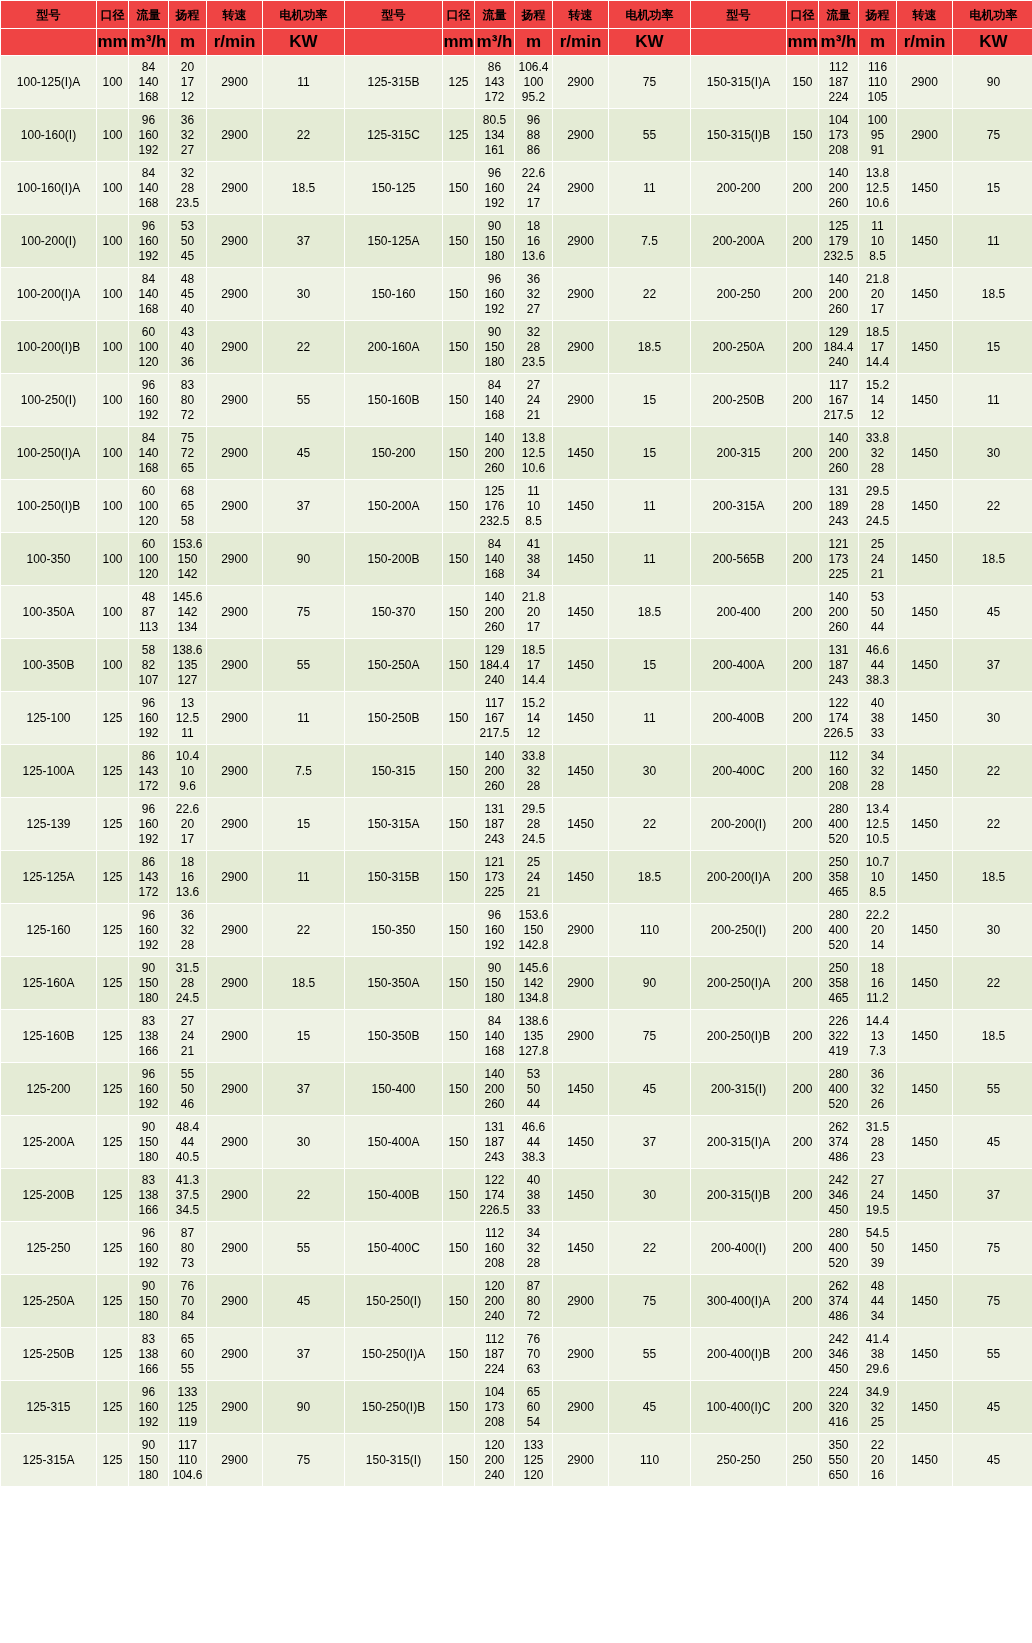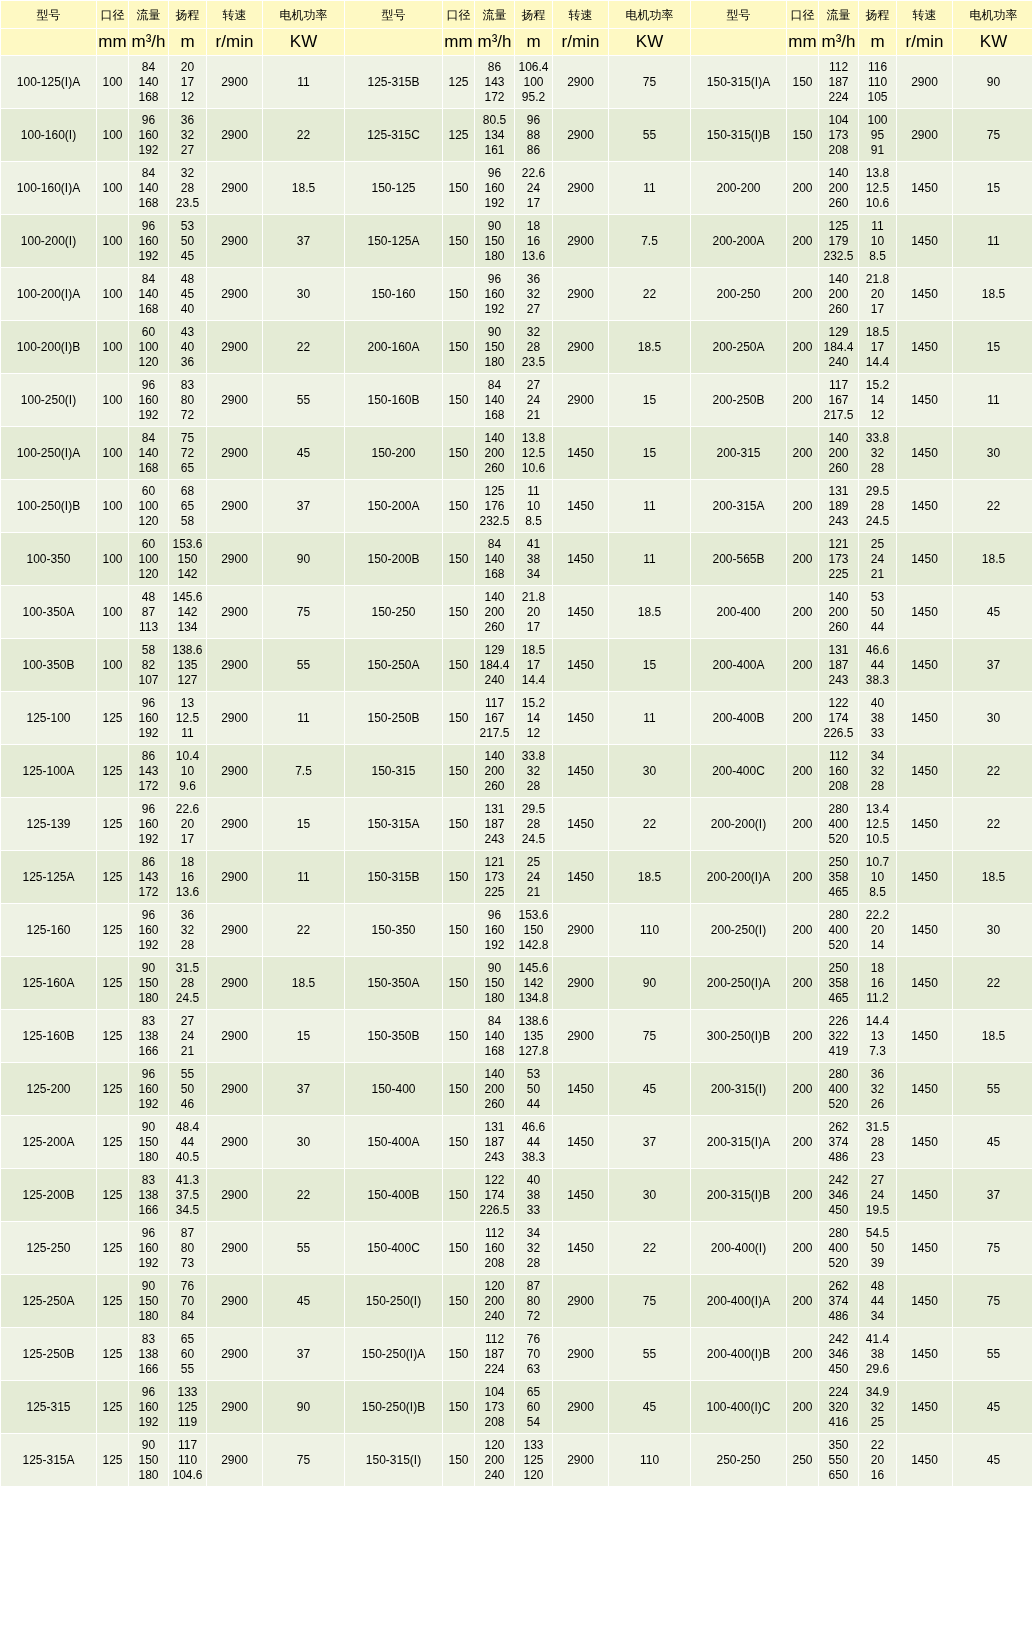--- a/index.html
+++ b/index.html
@@ -18,22 +18,22 @@
   }
   table.spec td, table.spec th {
     border: 1px solid #ffffff;
     text-align: center;
     vertical-align: middle;
     font-size: 12px;
     color: #000000;
     padding: 0;
   }
   thead th {
-    background: #fef9c3;
-    font-weight: normal;
+    background: #ef4444;
+    font-weight: bold;
     font-size: 12.5px;
     height: 27px;
     line-height: 14px;
   }
   thead th.unit {
     height: 26px;
     font-size: 17px;
   }
   tbody td {
     height: 52px;
@@ -451,21 +451,21 @@
         <td class="model">100-350A</td>
         <td>100</td>
         <td class="stack">48
 87
 113</td>
         <td class="stack">145.6
 142
 134</td>
         <td>2900</td>
         <td>75</td>
-        <td class="model">150-250</td>
+        <td class="model">150-370</td>
         <td>150</td>
         <td class="stack">140
 200
 260</td>
         <td class="stack">21.8
 20
 17</td>
         <td>1450</td>
         <td>18.5</td>
         <td class="model">200-400</td>
@@ -717,21 +717,21 @@
         <td class="model">150-350B</td>
         <td>150</td>
         <td class="stack">84
 140
 168</td>
         <td class="stack">138.6
 135
 127.8</td>
         <td>2900</td>
         <td>75</td>
-        <td class="model">300-250(I)B</td>
+        <td class="model">200-250(I)B</td>
         <td>200</td>
         <td class="stack">226
 322
 419</td>
         <td class="stack">14.4
 13
 7.3</td>
         <td>1450</td>
         <td>18.5</td>
       </tr>
@@ -877,21 +877,21 @@
         <td class="model">150-250(I)</td>
         <td>150</td>
         <td class="stack">120
 200
 240</td>
         <td class="stack">87
 80
 72</td>
         <td>2900</td>
         <td>75</td>
-        <td class="model">200-400(I)A</td>
+        <td class="model">300-400(I)A</td>
         <td>200</td>
         <td class="stack">262
 374
 486</td>
         <td class="stack">48
 44
 34</td>
         <td>1450</td>
         <td>75</td>
       </tr>

